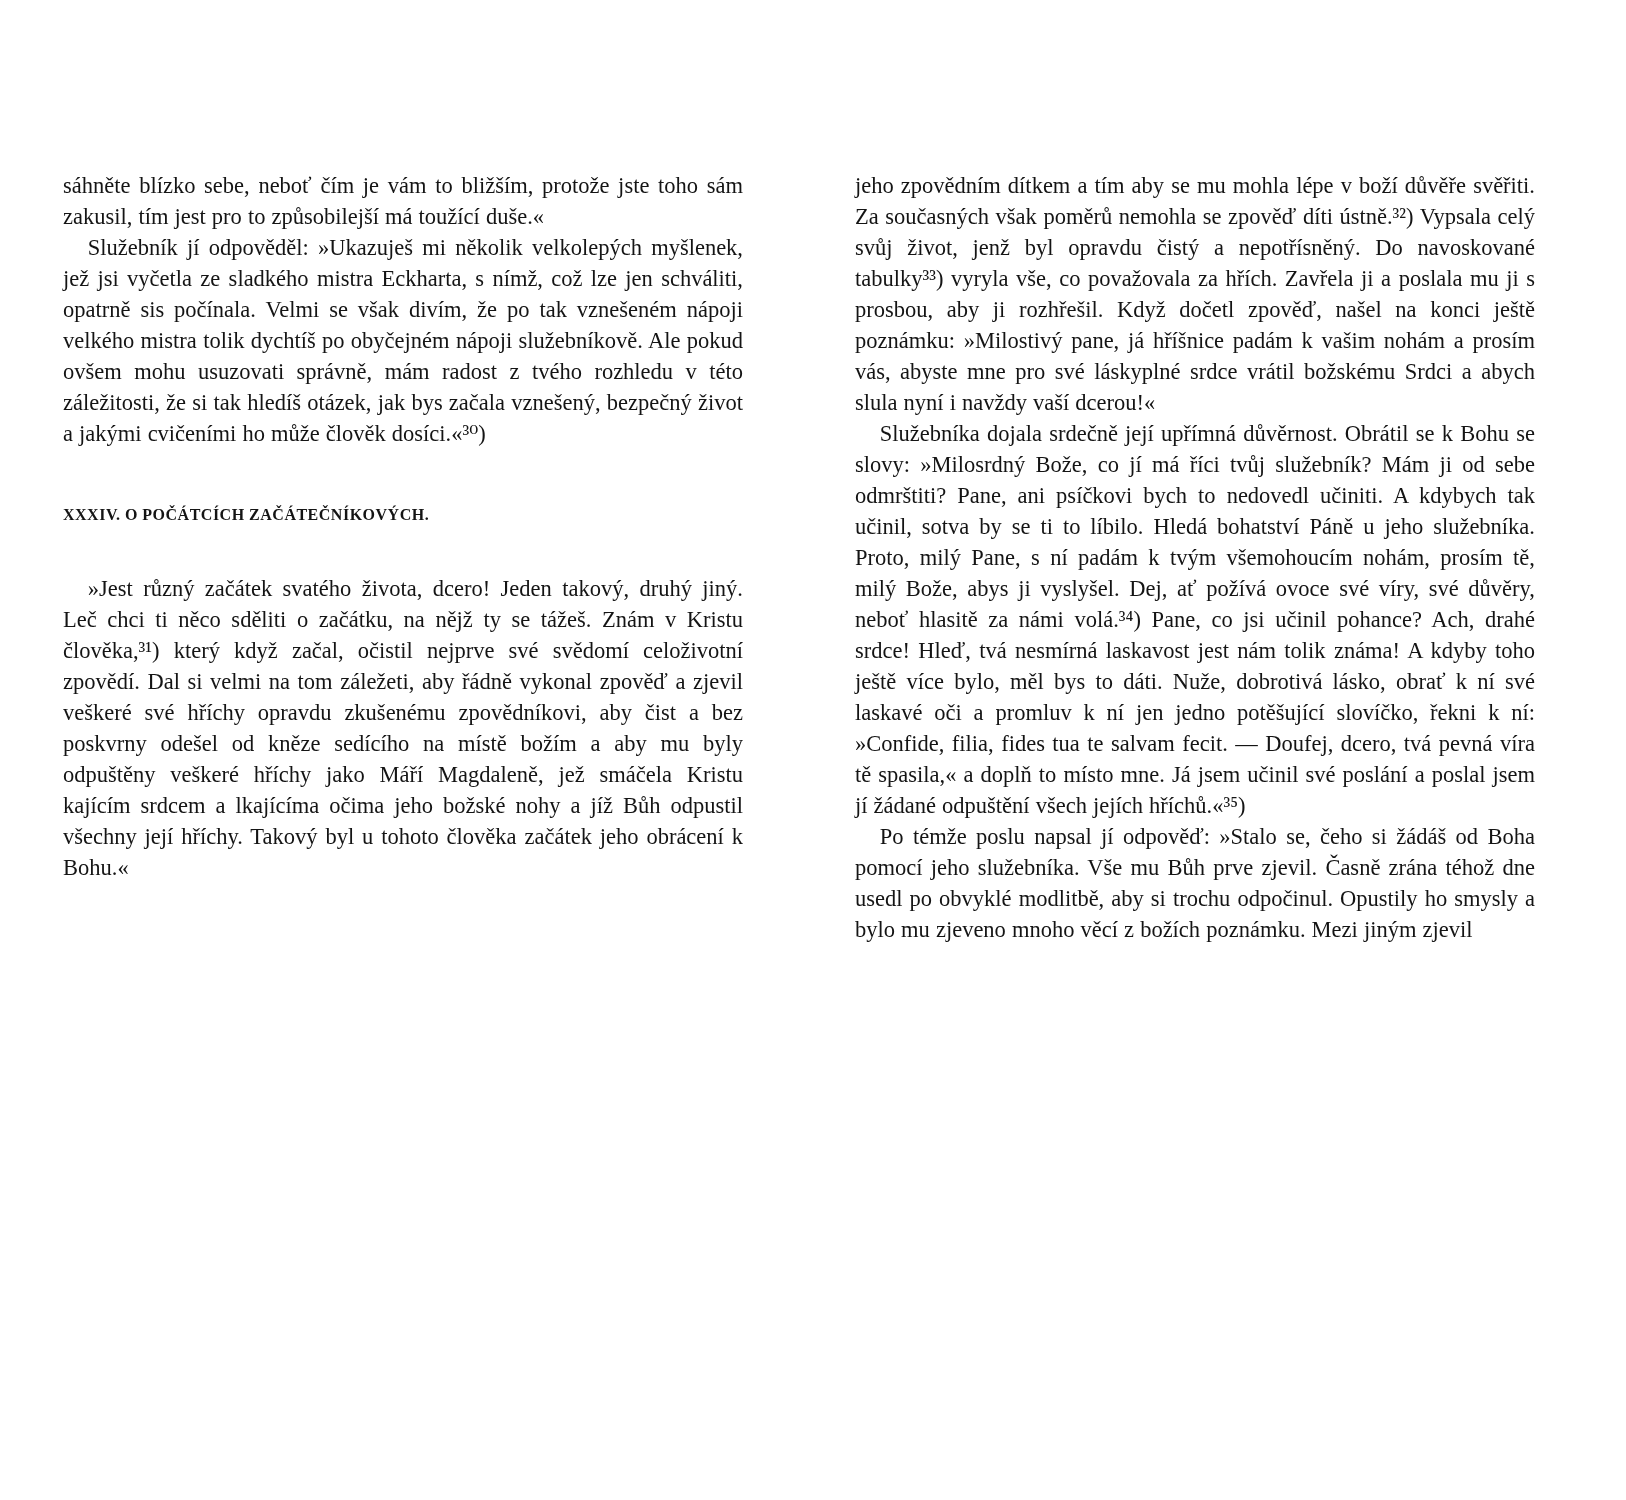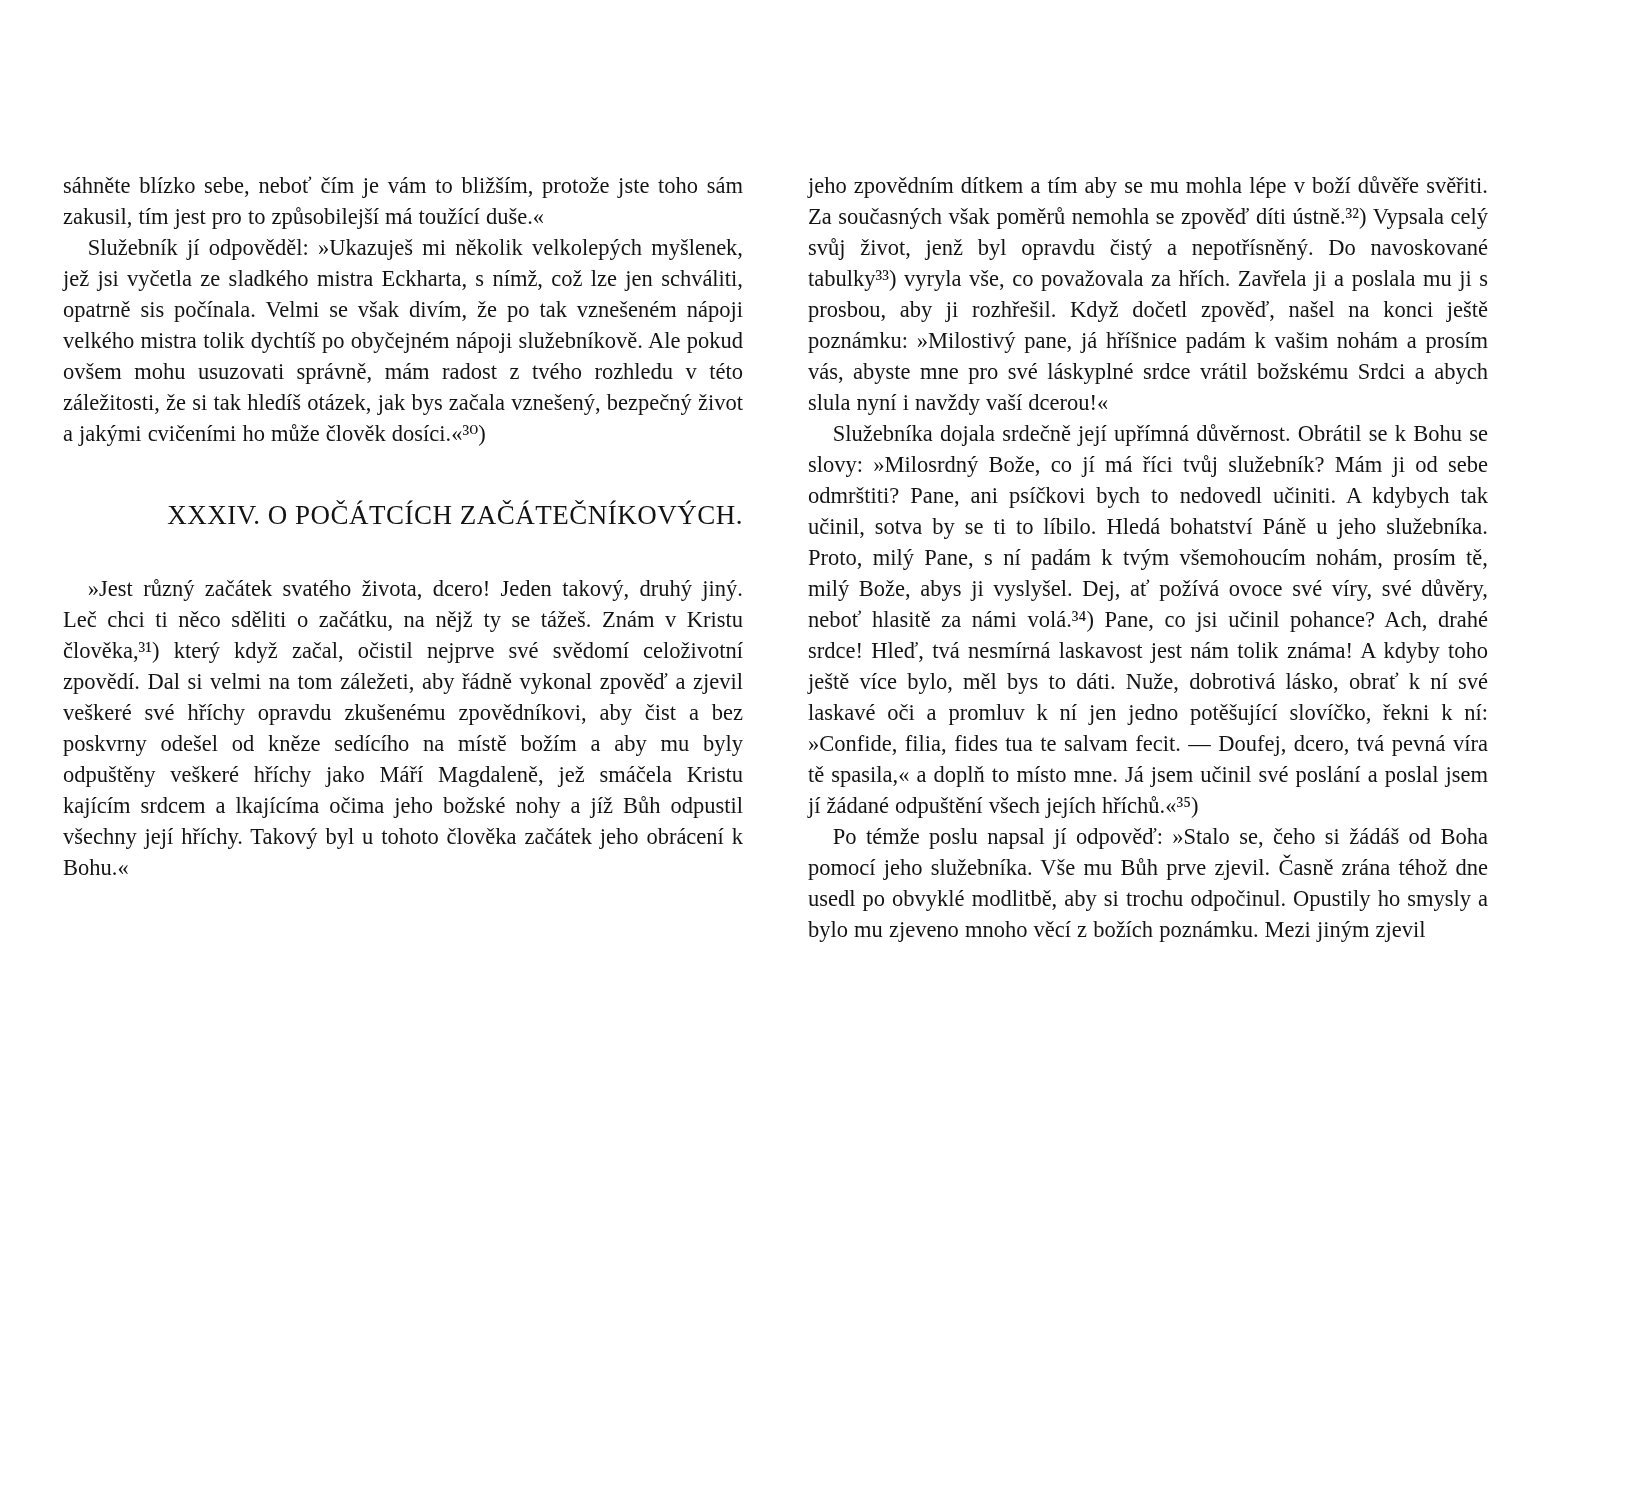--- a/index.html
+++ b/index.html
@@ -15,42 +15,42 @@
     overflow: hidden;
     font-family: "Liberation Serif", "DejaVu Serif", serif;
     color: #141414;
   }
   .page {
     position: absolute;
     top: 0;
     height: 100%;
   }
   .page.left  { left: 63px;  width: 680px; }
-  .page.right { left: 808px; width: 680px; }
+  .page.right { left: 855px; width: 680px; }
   .text-block {
     position: absolute;
     top: 170px;
     left: 0;
     width: 100%;
   }
   p.body-par {
     margin: 0;
     font-size: 22.5px;
     line-height: 31px;
     text-align: justify;
     hyphens: auto;
     word-spacing: 0.02em;
   }
   p.body-par.indent { text-indent: 1.1em; }
   h2.chapter-heading {
     margin: 52px 0 44px 0;
-    font-size: 27px;
-    font-weight: normal;
+    font-size: 16px;
+    font-weight: bold;
     letter-spacing: 0.5px;
-    text-align: right;
+    text-align: left;
     line-height: 28px;
   }
   .page-number {
     position: absolute;
     top: 1268px;
     font-size: 23px;
     line-height: 31px;
   }
   .page-number.num-left  { left: 2px; }
   .page-number.num-right { right: 28px; text-align: center; }

